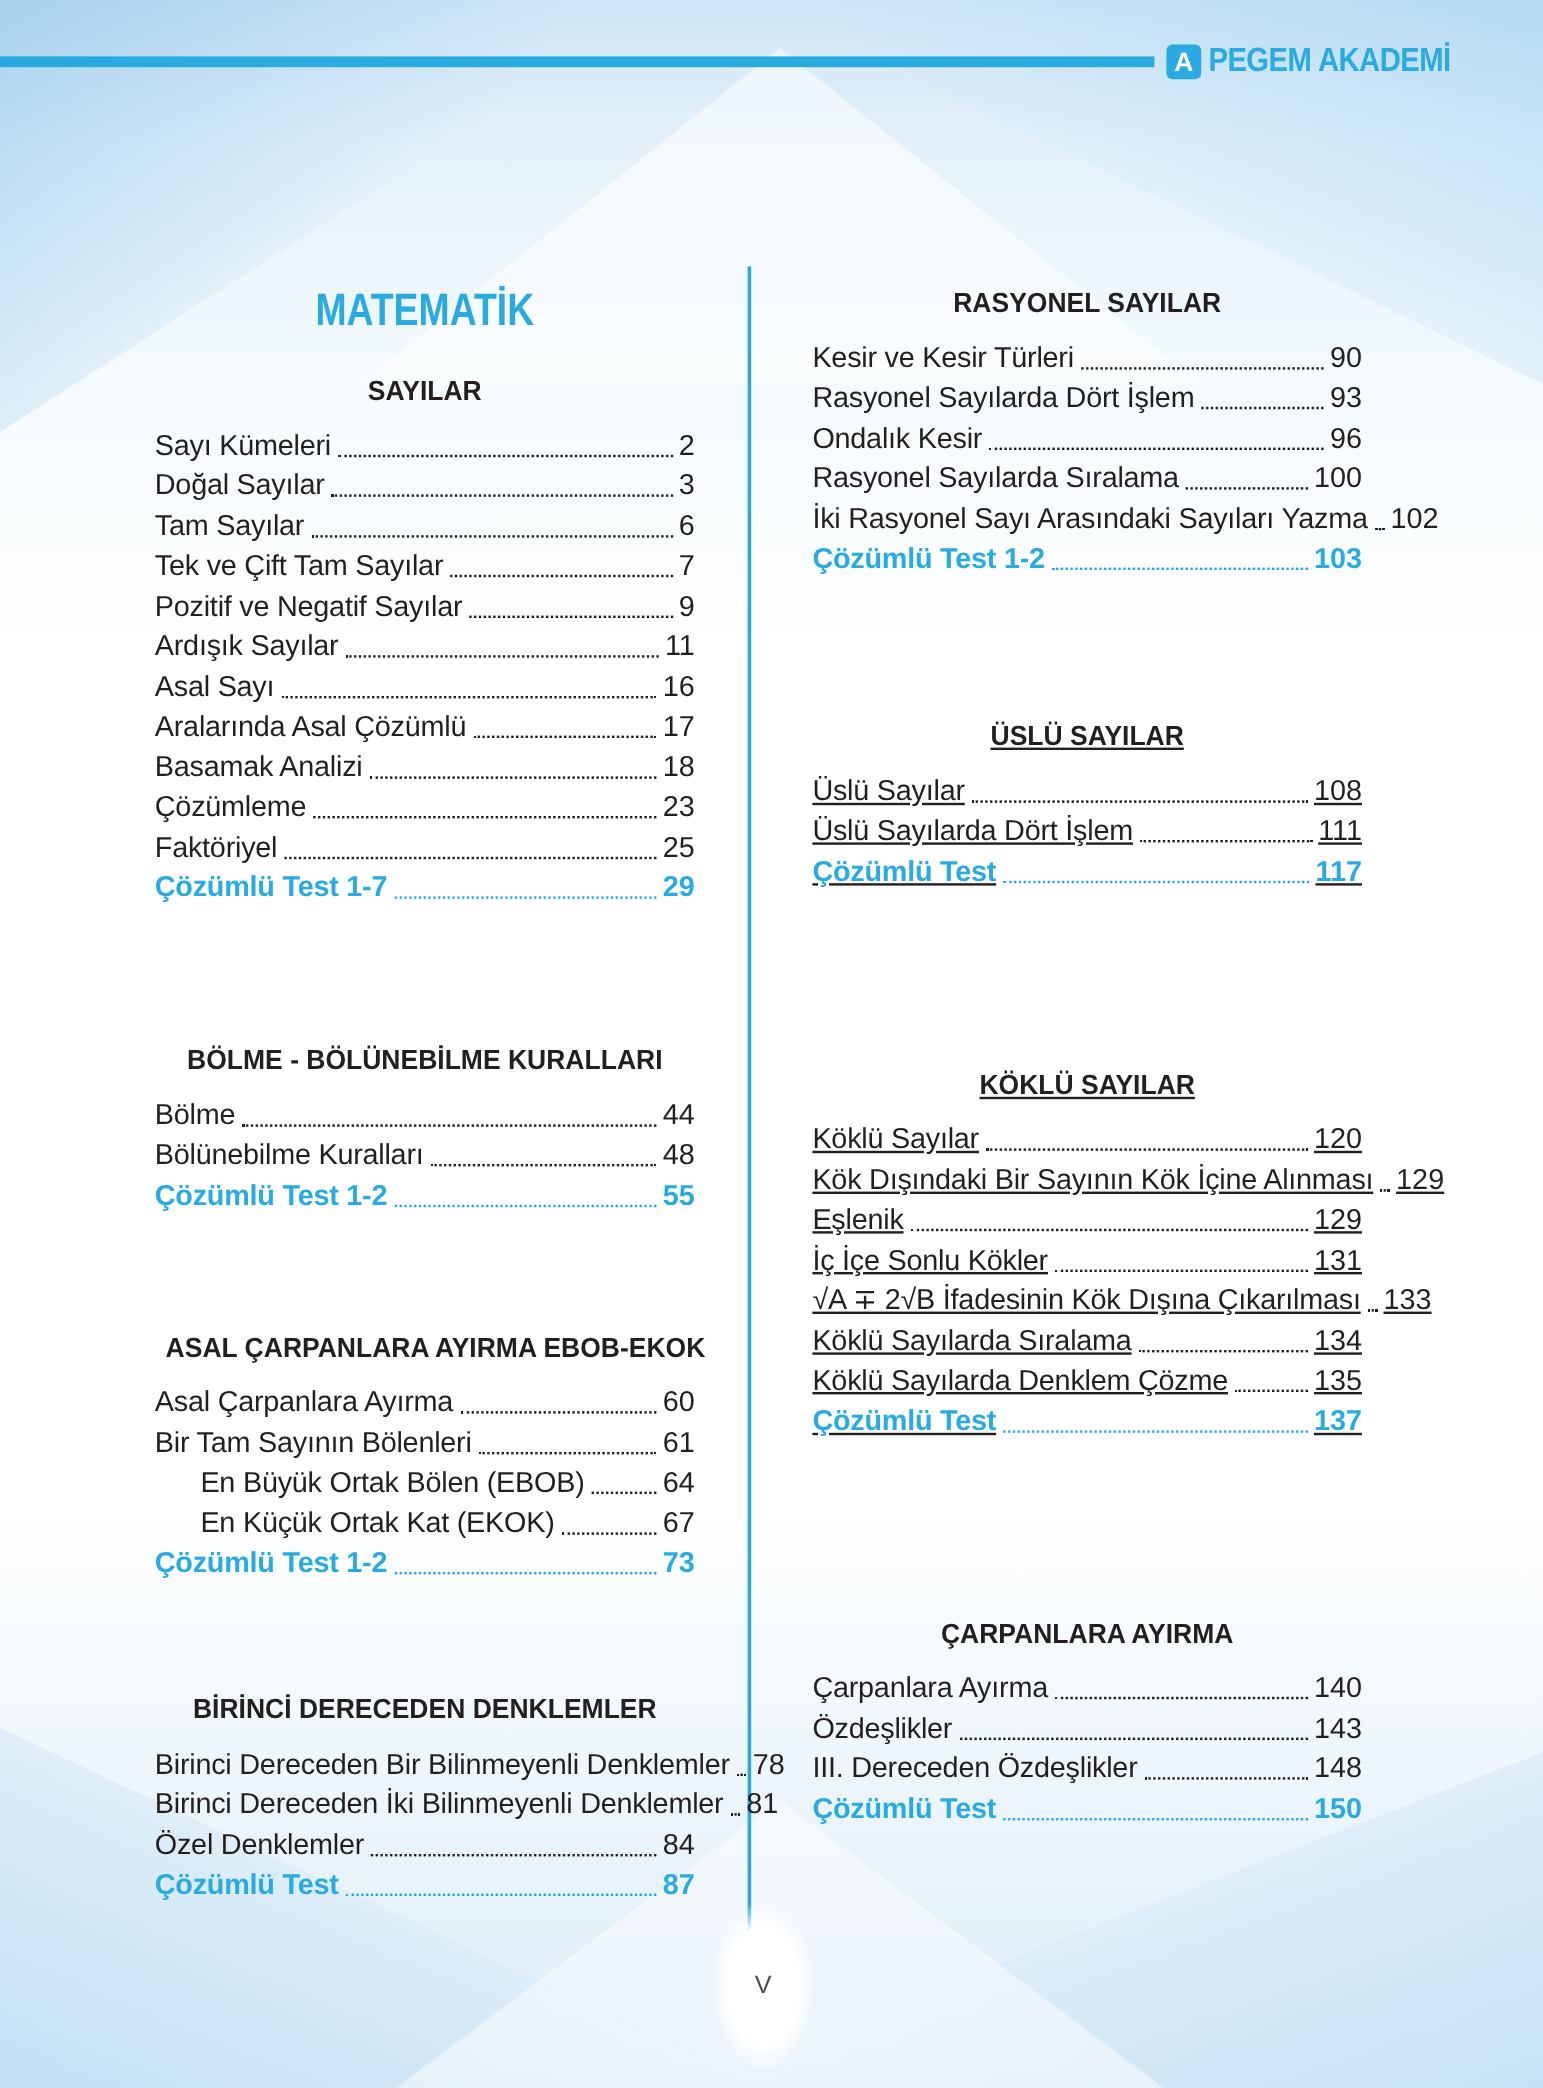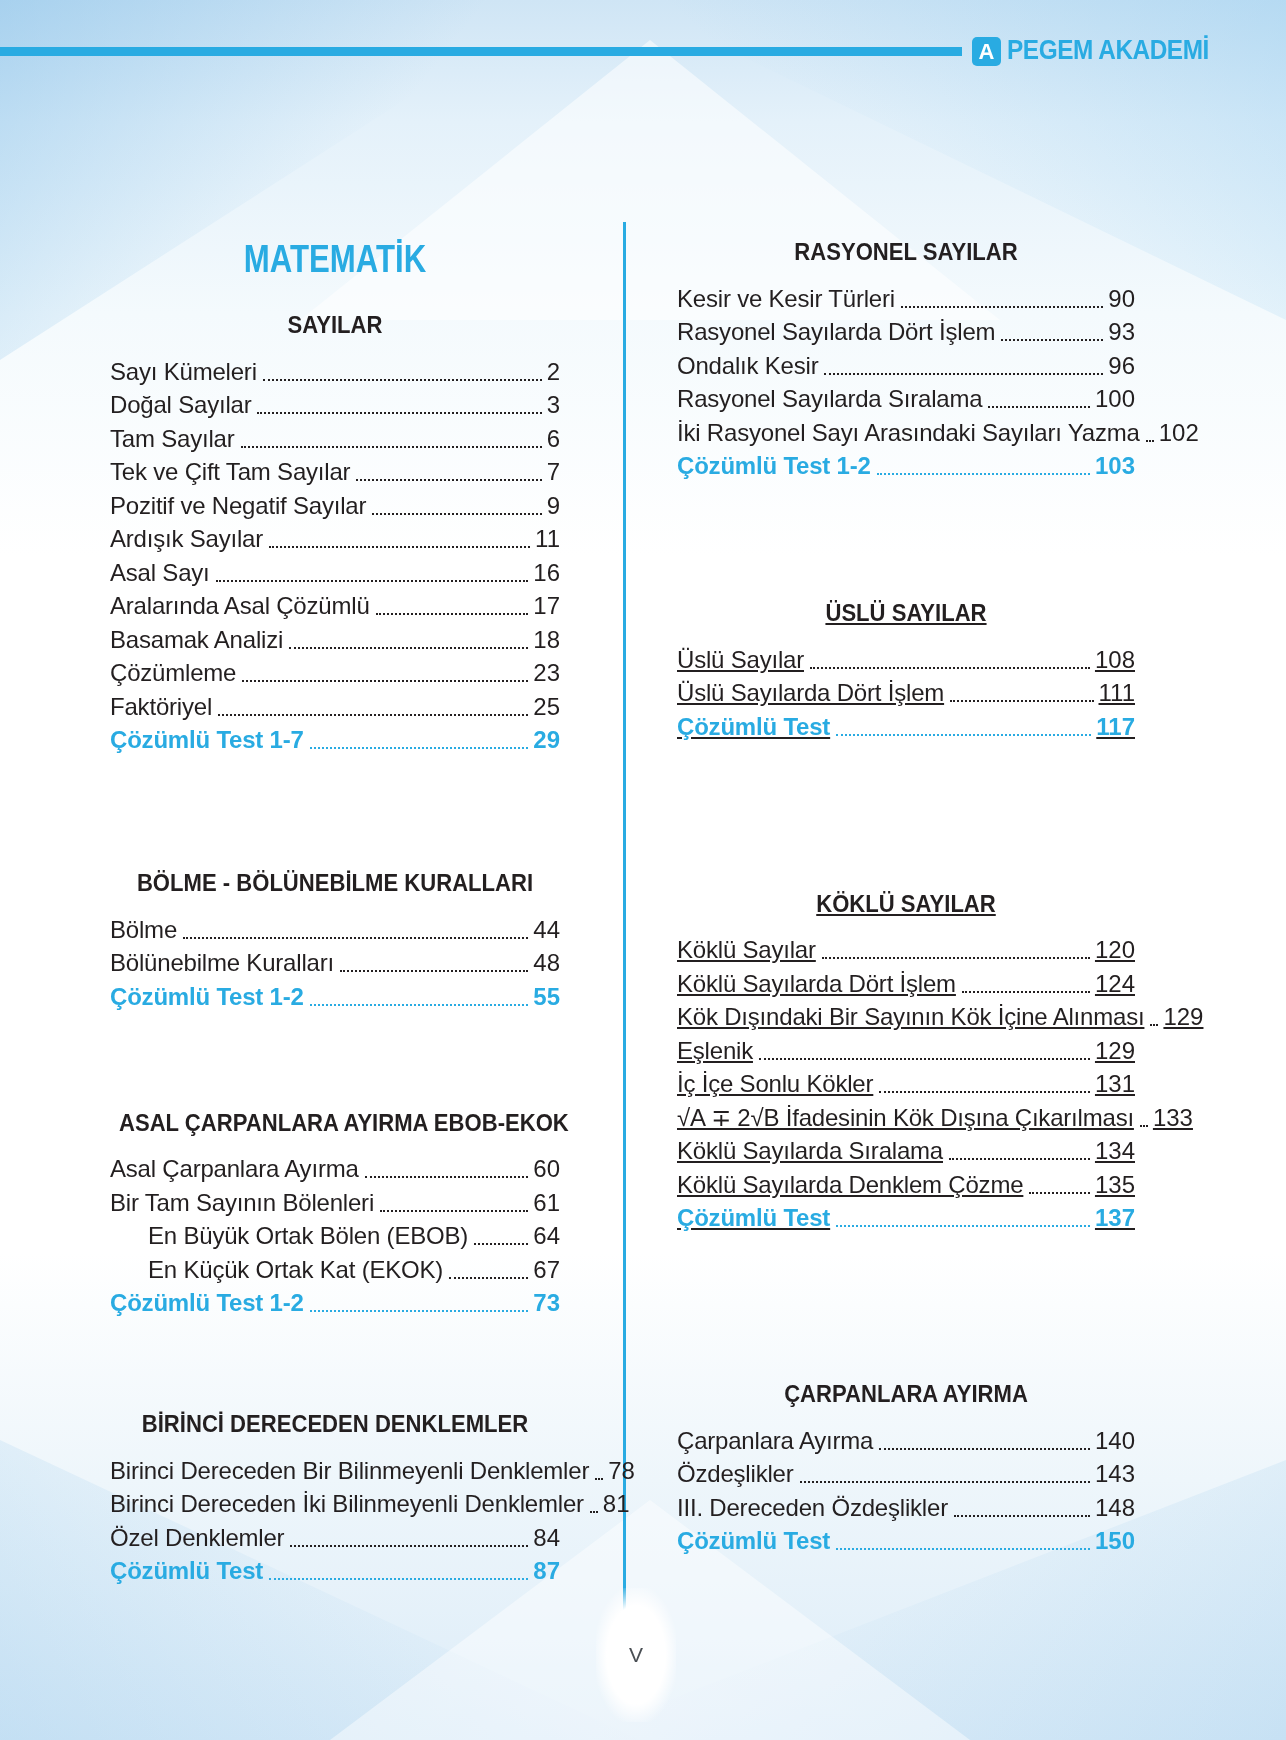--- a/index.html
+++ b/index.html
@@ -36,21 +36,21 @@
   .header-rule{position:absolute;top:47px;left:0;width:962px;height:9px;background:var(--accent);}
   .logo{position:absolute;top:37px;left:972px;width:29px;height:29px;background:var(--accent);
     border-radius:5px;color:#fff;display:flex;align-items:center;justify-content:center;
     font-weight:bold;font-size:22px;line-height:1;}
   .brand{position:absolute;top:34px;left:1007px;font-size:28px;font-weight:bold;color:var(--accent);
     letter-spacing:-.5px;white-space:nowrap;transform:scaleX(.87);transform-origin:left center;}
 
   .divider{position:absolute;left:623px;top:222px;width:3px;height:1436px;background:var(--accent);}
 
   .col{position:absolute;top:232px;}
-  .col-left{left:110px;width:450px;}
+  .col-left{left:129px;width:450px;}
   .col-right{left:677px;width:458px;}
 
   .main-title{margin:4px 0 0 0;text-align:center;color:var(--accent);
     font-size:38px;font-weight:bold;height:46px;line-height:46px;
     transform:scaleX(.82);transform-origin:center;white-space:nowrap;}
 
   .section{}
   .sec-title{margin:0;text-align:center;font-size:23px;font-weight:bold;height:30px;line-height:30px;
     transform:scaleX(.96);transform-origin:center;white-space:nowrap;}
   .rows{margin-top:12px;}
@@ -299,25 +299,20 @@
       </div>
       <div class="section">
         <h2 class="sec-title">KÖKLÜ SAYILAR</h2>
         <div class="rows">
           <div class="row">
             <span class="label">Köklü Sayılar</span>
             <span class="leader"></span>
             <span class="num">120</span>
           </div>
           <div class="row">
-            <span class="label">Köklü Sayılarda Dört İşlem</span>
-            <span class="leader"></span>
-            <span class="num">124</span>
-          </div>
-          <div class="row">
             <span class="label">Kök Dışındaki Bir Sayının Kök İçine Alınması</span>
             <span class="leader"></span>
             <span class="num">129</span>
           </div>
           <div class="row">
             <span class="label">Eşlenik</span>
             <span class="leader"></span>
             <span class="num">129</span>
           </div>
           <div class="row">

